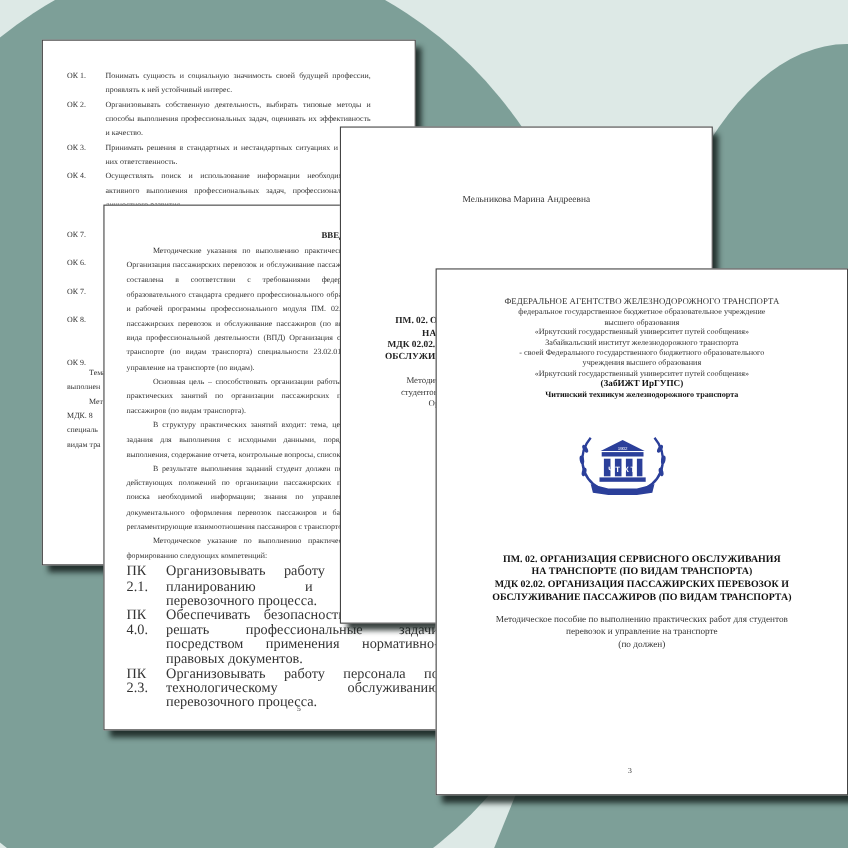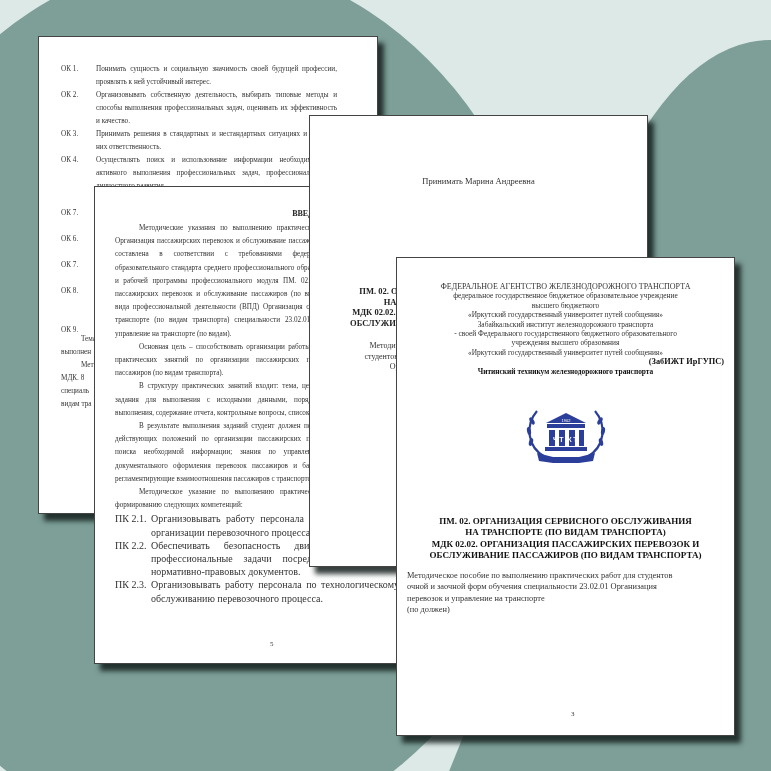--- a/index.html
+++ b/index.html
@@ -25,47 +25,47 @@
   }
   .page {
     position:absolute; background:#fff;
     border:1px solid #444;
     box-shadow: 6px 7px 5px rgba(20,30,28,0.85);
     overflow:hidden;
   }
   .p1 { left:38px; top:36px; width:338px; height:476px; }
   .p2 { left:94px; top:186px; width:307px; height:476px; }
   .p3 { left:309px; top:115px; width:337px; height:450px; }
-  .p4 { left:396px; top:257px; width:337px; height:477px; }
+  .p4 { left:396px; top:244px; width:337px; height:477px;padding-left:36px; }
 
   .tiny { font-size:7.2px; line-height:13px; color:#333; }
   .comp { position:absolute; left:22px; right:40px; }
   .comp .row { display:flex; }
   .comp .code { width:35px; flex:none; }
   .comp .txt { flex:1; text-align:justify; }
 
   .p2 .inner { position:absolute; left:20px; top:22px; width:284px; }
   .p2 .title { text-align:center; font-weight:bold; font-size:8px; margin-left:115px; margin-bottom:4px;}
   .p2 .para { text-indent:24px; text-align:justify; font-size:7.2px; line-height:13.2px; color:#333;}
-  .p2 .pk { display:flex; font-size:10px; line-height:13.2px; color:#333; }
+  .p2 .pk { display:flex; font-size:13px; line-height:13.2px; color:#333; }
   .p2 .pk .code { width:36px; flex:none; }
   .p2 .pk .txt { flex:1; text-align:justify; }
   .pnum { position:absolute; font-size:7px; color:#333; }
 
   .p3 .author { position:absolute; top:60px; left:0; right:0; text-align:center; font-size:8.5px; color:#333; }
   .p3 .head { position:absolute; top:170px; left:20px; right:20px; text-align:center; font-weight:bold; font-size:8.5px; line-height:10.5px; }
   .p3 .sub { position:absolute; top:225px; left:20px; right:20px; text-align:center; font-size:8px; line-height:10.5px; color:#333; }
 
   .p4 .org { position:absolute; top:24px; left:10px; right:10px; text-align:center; font-size:7.4px; line-height:9.4px; color:#333; }
   .p4 .org .l0 { font-size:8px; }
   .p4 .org .b { font-weight:bold; color:#111; }
-  .p4 .org .b1 { font-size:8.3px;text-align:right; }
+  .p4 .org .b1 { font-size:8.3px; }
   .p4 .logo { position:absolute; left:126px; top:143px; width:86px; height:66px; }
   .p4 .head { position:absolute; top:258px; left:10px; right:10px; text-align:center; font-weight:bold; font-size:9px; line-height:11.3px; color:#111; }
-  .p4 .sub { position:absolute; top:312px; left:10px; right:10px; text-align:left; font-size:8.4px; line-height:11.3px; color:#333; }
+  .p4 .sub { position:absolute; top:312px; left:10px; right:10px; text-align:center; font-size:8.4px; line-height:11.3px; color:#333; }
 </style>
 </head>
 <body>
 
 <div class="blob blob-left"></div>
 <div class="blob blob-right"></div>
 <div class="blob blob-bottom-right"></div>
 
 <div class="page p1">
   <div class="comp tiny" style="top:26px;">
@@ -117,51 +117,51 @@
     <div class="para">Методические указания по выполнению практических работ по МДК. 02.02. Организация пассажирских перевозок и обслуживание пассажиров (по видам транспорта), составлена в соответствии с требованиями федерального государственного образовательного стандарта среднего профессионального образования (далее ФГОС) СПО и рабочей программы профессионального модуля ПМ. 02. МДК. 02.02. Организация пассажирских перевозок и обслуживание пассажиров (по видам транспорта) основного вида профессиональной деятельности (ВПД) Организация сервисного обслуживания на транспорте (по видам транспорта) специальности 23.02.01 Организация перевозок и управление на транспорте (по видам).</div>
     <div class="para">Основная цель – способствовать организации работы студентов при выполнении практических занятий по организации пассажирских перевозок и обслуживание пассажиров (по видам транспорта).</div>
     <div class="para">В структуру практических занятий входит: тема, цель, теоретические сведения, задания для выполнения с исходными данными, порядок выполнения, примеры выполнения, содержание отчета, контрольные вопросы, список литературы.</div>
     <div class="para">В результате выполнения заданий студент должен получить навыки применения действующих положений по организации пассажирских перевозок; самостоятельного поиска необходимой информации; знания по управлению персоналом; правила документального оформления перевозок пассажиров и багажа; основные положения регламентирующие взаимоотношения пассажиров с транспортом (по видам транспорта).</div>
     <div class="para">Методическое указание по выполнению практических работ направлено на формированию следующих компетенций:</div>
     <div class="pk">
         <span class="code">ПК 2.1.</span>
         <span class="txt">Организовывать работу персонала по планированию и организации перевозочного процесса.</span>
       </div>
     <div class="pk">
-        <span class="code">ПК 2.2.</span>
+        <span class="code">ПК 4.0.</span>
         <span class="txt">Обеспечивать безопасность движения и решать профессиональные задачи посредством применения нормативно-правовых документов.</span>
       </div>
     <div class="pk">
         <span class="code">ПК 2.3.</span>
         <span class="txt">Организовывать работу персонала по технологическому обслуживанию перевозочного процесса.</span>
       </div>
   </div>
   <div class="pnum" style="left:175px;top:453px;">5</div>
 </div>
 
 <div class="page p3">
-  <div class="author">Принимать Марина Андреевна</div>
+  <div class="author">Мельникова Марина Андреевна</div>
   <div class="head">
     <div>ПМ. 02. ОРГАНИЗАЦИЯ СЕРВИСНОГО ОБСЛУЖИВАНИЯ</div>
     <div>НА ТРАНСПОРТЕ (ПО ВИДАМ ТРАНСПОРТА)</div>
     <div>МДК 02.02. ОРГАНИЗАЦИЯ ПАССАЖИРСКИХ ПЕРЕВОЗОК И</div>
     <div>ОБСЛУЖИВАНИЕ ПАССАЖИРОВ (ПО ВИДАМ ТРАНСПОРТА)</div>
   </div>
   <div class="sub">
     <div>Методическое пособие по выполнению практических работ для</div>
     <div>студентов очной и заочной форм обучения специальности 23.02.01</div>
     <div>Организация перевозок и управление на транспорте</div>
   </div>
 </div>
 
 <div class="page p4">
   <div class="org">
     <div class="l0">ФЕДЕРАЛЬНОЕ АГЕНТСТВО ЖЕЛЕЗНОДОРОЖНОГО ТРАНСПОРТА</div>
     <div>федеральное государственное бюджетное образовательное учреждение</div>
-    <div>высшего бюджетного</div>
+    <div>высшего образования</div>
     <div>«Иркутский государственный университет путей сообщения»</div>
     <div>Забайкальский институт железнодорожного транспорта</div>
     <div>- своей Федерального государственного бюджетного образовательного</div>
     <div>учреждения высшего образования</div>
     <div>«Иркутский государственный университет путей сообщения»</div>
     <div class="b b1">(ЗабИЖТ ИрГУПС)</div>
     <div class="b">Читинский техникум железнодорожного транспорта</div>
   </div>
 
   <svg class="logo" viewBox="0 0 86 66">
@@ -190,18 +190,17 @@
   </svg>
 
   <div class="head">
     <div>ПМ. 02. ОРГАНИЗАЦИЯ СЕРВИСНОГО ОБСЛУЖИВАНИЯ</div>
     <div>НА ТРАНСПОРТЕ (ПО ВИДАМ ТРАНСПОРТА)</div>
     <div>МДК 02.02. ОРГАНИЗАЦИЯ ПАССАЖИРСКИХ ПЕРЕВОЗОК И</div>
     <div>ОБСЛУЖИВАНИЕ ПАССАЖИРОВ (ПО ВИДАМ ТРАНСПОРТА)</div>
   </div>
   <div class="sub">
     <div>Методическое пособие по выполнению практических работ для студентов</div>
-    <div>очной и заочной форм обучения специальности 23.02.01 Организация</div>
     <div>перевозок и управление на транспорте</div>
     <div>(по должен)</div>
   </div>
   <div class="pnum" style="left:174px;top:452px;">3</div>
 </div>
 
 </body></html>

